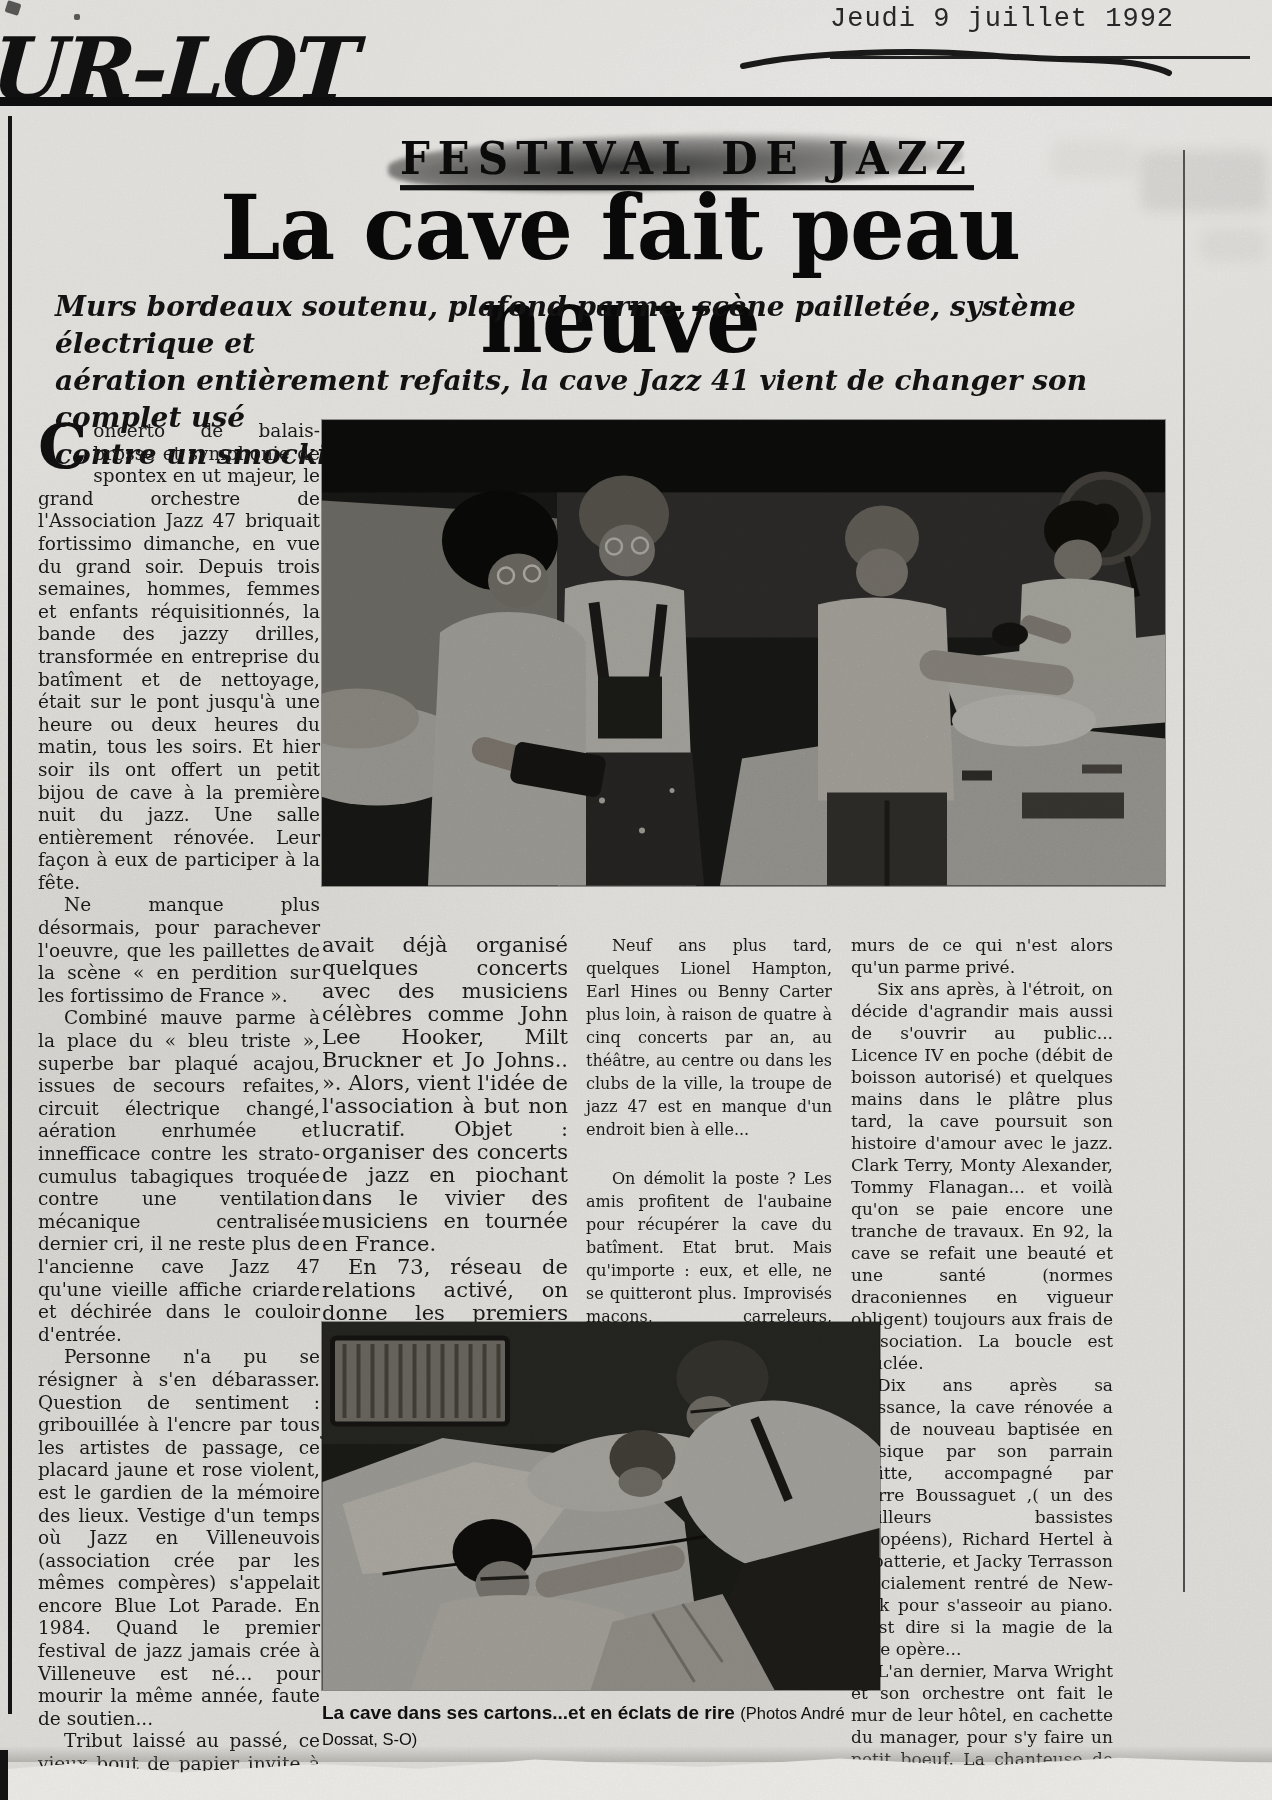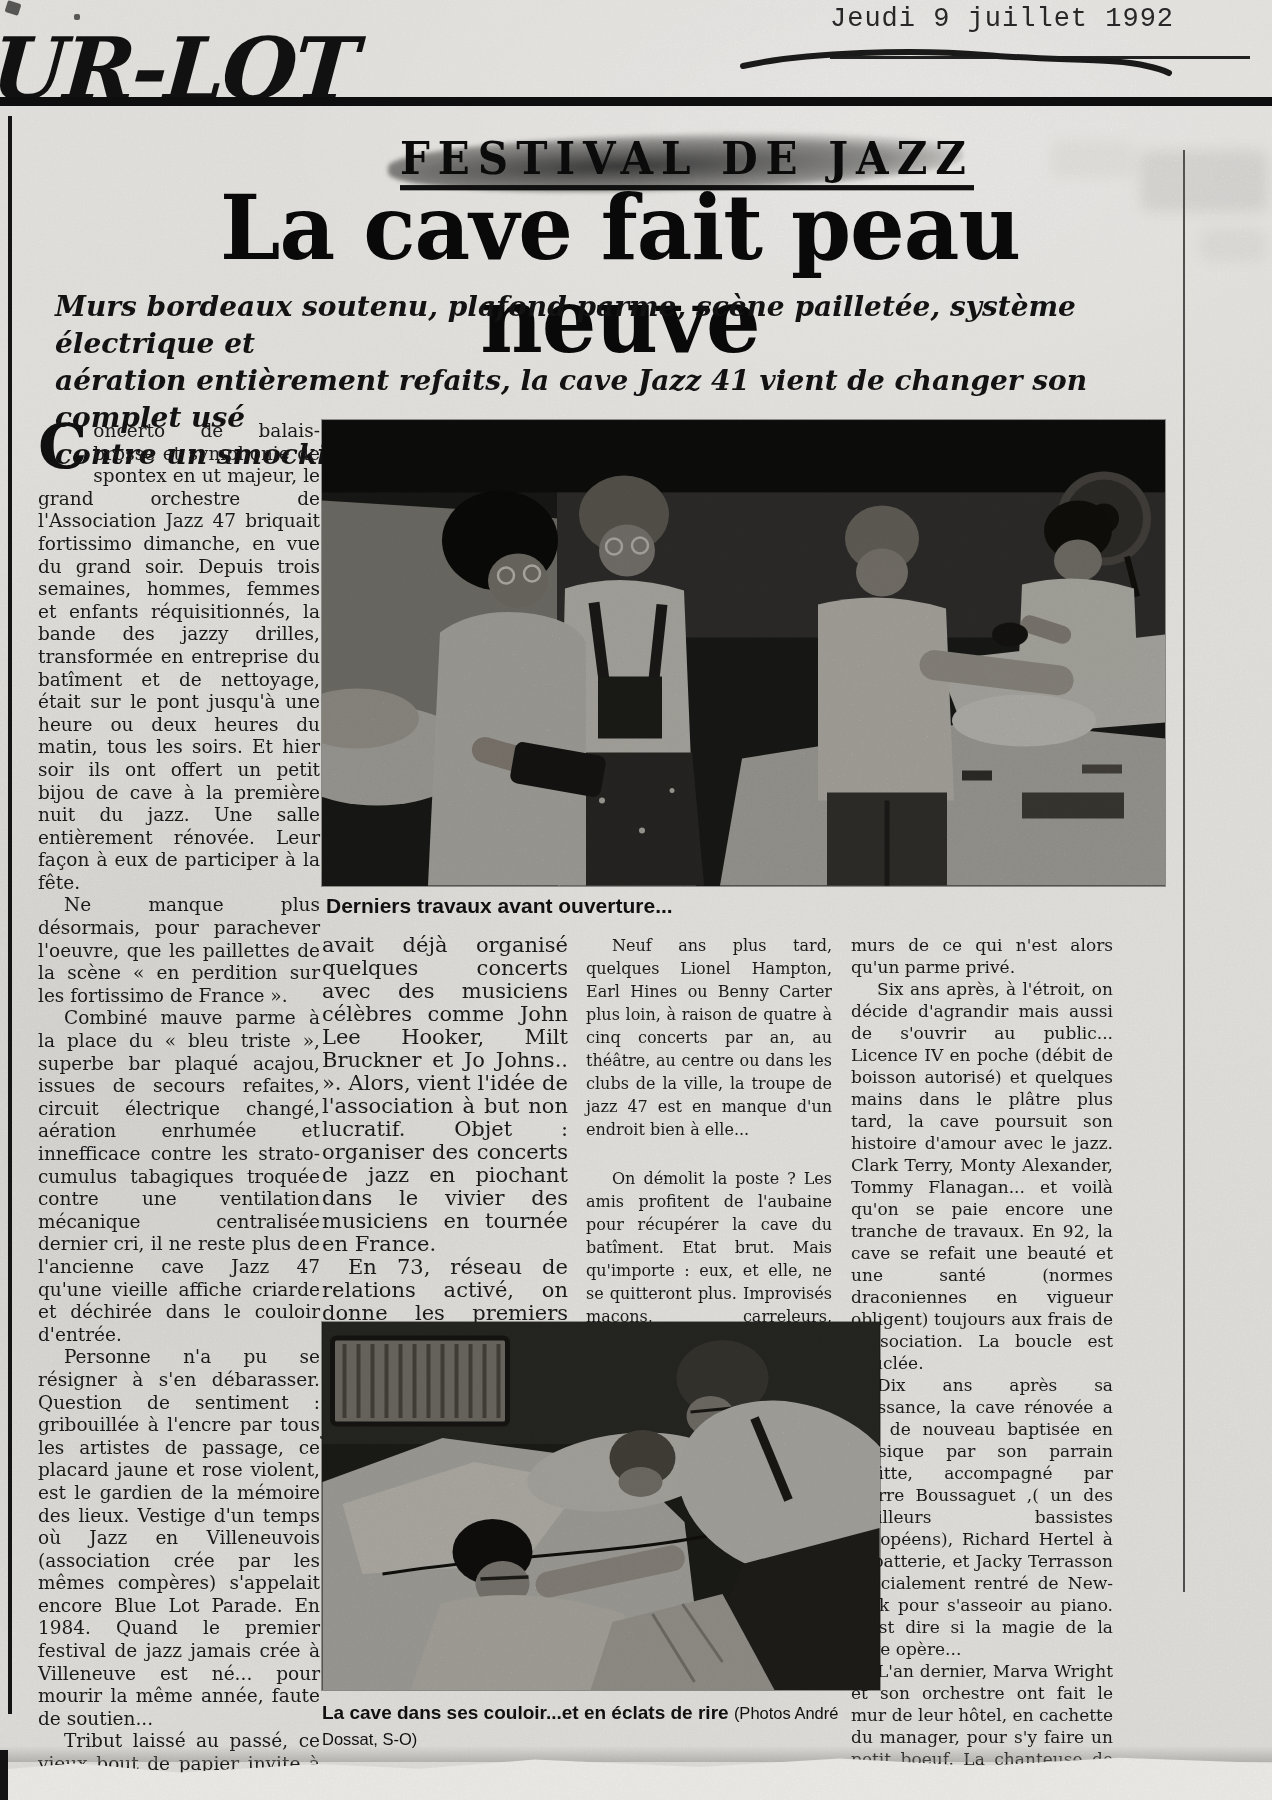--- a/index.html
+++ b/index.html
@@ -191,21 +191,20 @@
       <ellipse cx="178" cy="120" rx="58" ry="50" fill="#0e0e0c"></ellipse>
       <ellipse cx="196" cy="160" rx="30" ry="27" fill="#8a857d"></ellipse>
       <circle cx="184" cy="155" r="8" fill="none" stroke="#e0ddd5" stroke-width="2.5"></circle>
       <circle cx="210" cy="153" r="8" fill="none" stroke="#e0ddd5" stroke-width="2.5"></circle>
       <path d="M118,212 Q150,188 200,192 Q252,197 264,222 L264,465 L106,465 Z" fill="#ccc9c1"></path>
       <rect x="148" y="330" width="124" height="26" rx="13" transform="rotate(16 210 343)" fill="#9d968c"></rect>
       <rect x="190" y="328" width="92" height="42" rx="8" transform="rotate(10 236 349)" fill="#1c1b19"></rect>
       <rect width="843" height="465" filter="url(#g1)" opacity="0.22"></rect>
     </svg>
   </div>
-  <div class="abs caption" id="caption1">Derniers travaux avant ouverture...</div>
 
   <div class="abs col" id="col2">
     <p class="noindent">avait déjà organisé quelques concerts avec des musiciens célèbres comme John Lee Hooker, Milt Bruckner et Jo Johns.. ». Alors, vient l'idée de l'association à but non lucratif. Objet : organiser des concerts de jazz en piochant dans le vivier des musiciens en tournée en France.</p>
     <p>En 73, réseau de relations activé, on donne les premiers concerts en public au centre culturel. Le plus historique de tous sera celui d'Illinois Jaquet, Jo Johns et Milt Bruckner. D'après Richard Roumagne, c'est ce trio qui permit le renouveau du jazz dans la région.</p>
   </div>
   <div class="abs col" id="col3">
     <p>Neuf ans plus tard, quelques Lionel Hampton, Earl Hines ou Benny Carter plus loin, à raison de quatre à cinq concerts par an, au théâtre, au centre ou dans les clubs de la ville, la troupe de jazz 47 est en manque d'un endroit bien à elle...</p>
     <p class="gap-para">On démolit la poste ? Les amis profitent de l'aubaine pour récupérer la cave du batîment. Etat brut. Mais qu'importe : eux, et elle, ne se quitteront plus. Improvisés maçons, carreleurs, plombiers, ils forgent leur cocon jazz. Le bébé baptisé par le maître jazz Guy Lafitte, les musiciens viendront illico hanter les</p>
   </div>
   <div class="abs col" id="col4">
@@ -250,21 +249,21 @@
       <line x1="432" y1="96" x2="466" y2="178" stroke="#211f1b" stroke-width="9"></line>
       <ellipse cx="320" cy="136" rx="33" ry="28" fill="#56524a"></ellipse>
       <ellipse cx="318" cy="160" rx="22" ry="15" fill="#8f8a82"></ellipse>
       <path d="M420,242 L557,206 L557,368 L368,368 Z" fill="#272622"></path>
       <path d="M290,300 L400,272 L452,368 L268,368 Z" fill="#bcb9b1"></path>
       <path d="M330,292 L372,360 M360,282 L400,340" stroke="#8e8a82" stroke-width="3" fill="none"></path>
       <rect width="557" height="368" filter="url(#g2)" opacity="0.22"></rect>
     </svg>
   </div>
   <div class="abs caption" id="caption2">
-    <span>La cave dans ses couloir...et en éclats de rire </span><span class="credit">(Photos André Dossat, S-O)</span>
+    <span>La cave dans ses cartons...et en éclats de rire </span><span class="credit">(Photos André Dossat, S-O)</span>
   </div>
 
   <div class="abs" id="torn-shadow"></div>
   <div class="abs" id="torn-strip"></div>
   <div class="abs" id="bottom-left-mark"></div>
 
   <svg class="abs" id="grain-overlay" width="1272" height="1800">
     <filter id="pn">
       <feTurbulence type="fractalNoise" baseFrequency="0.55" numOctaves="2" stitchTiles="stitch"></feTurbulence>
       <feColorMatrix type="matrix" values="0 0 0 0 0  0 0 0 0 0  0 0 0 0 0  0.7 0.7 0.7 0 0"></feColorMatrix>

